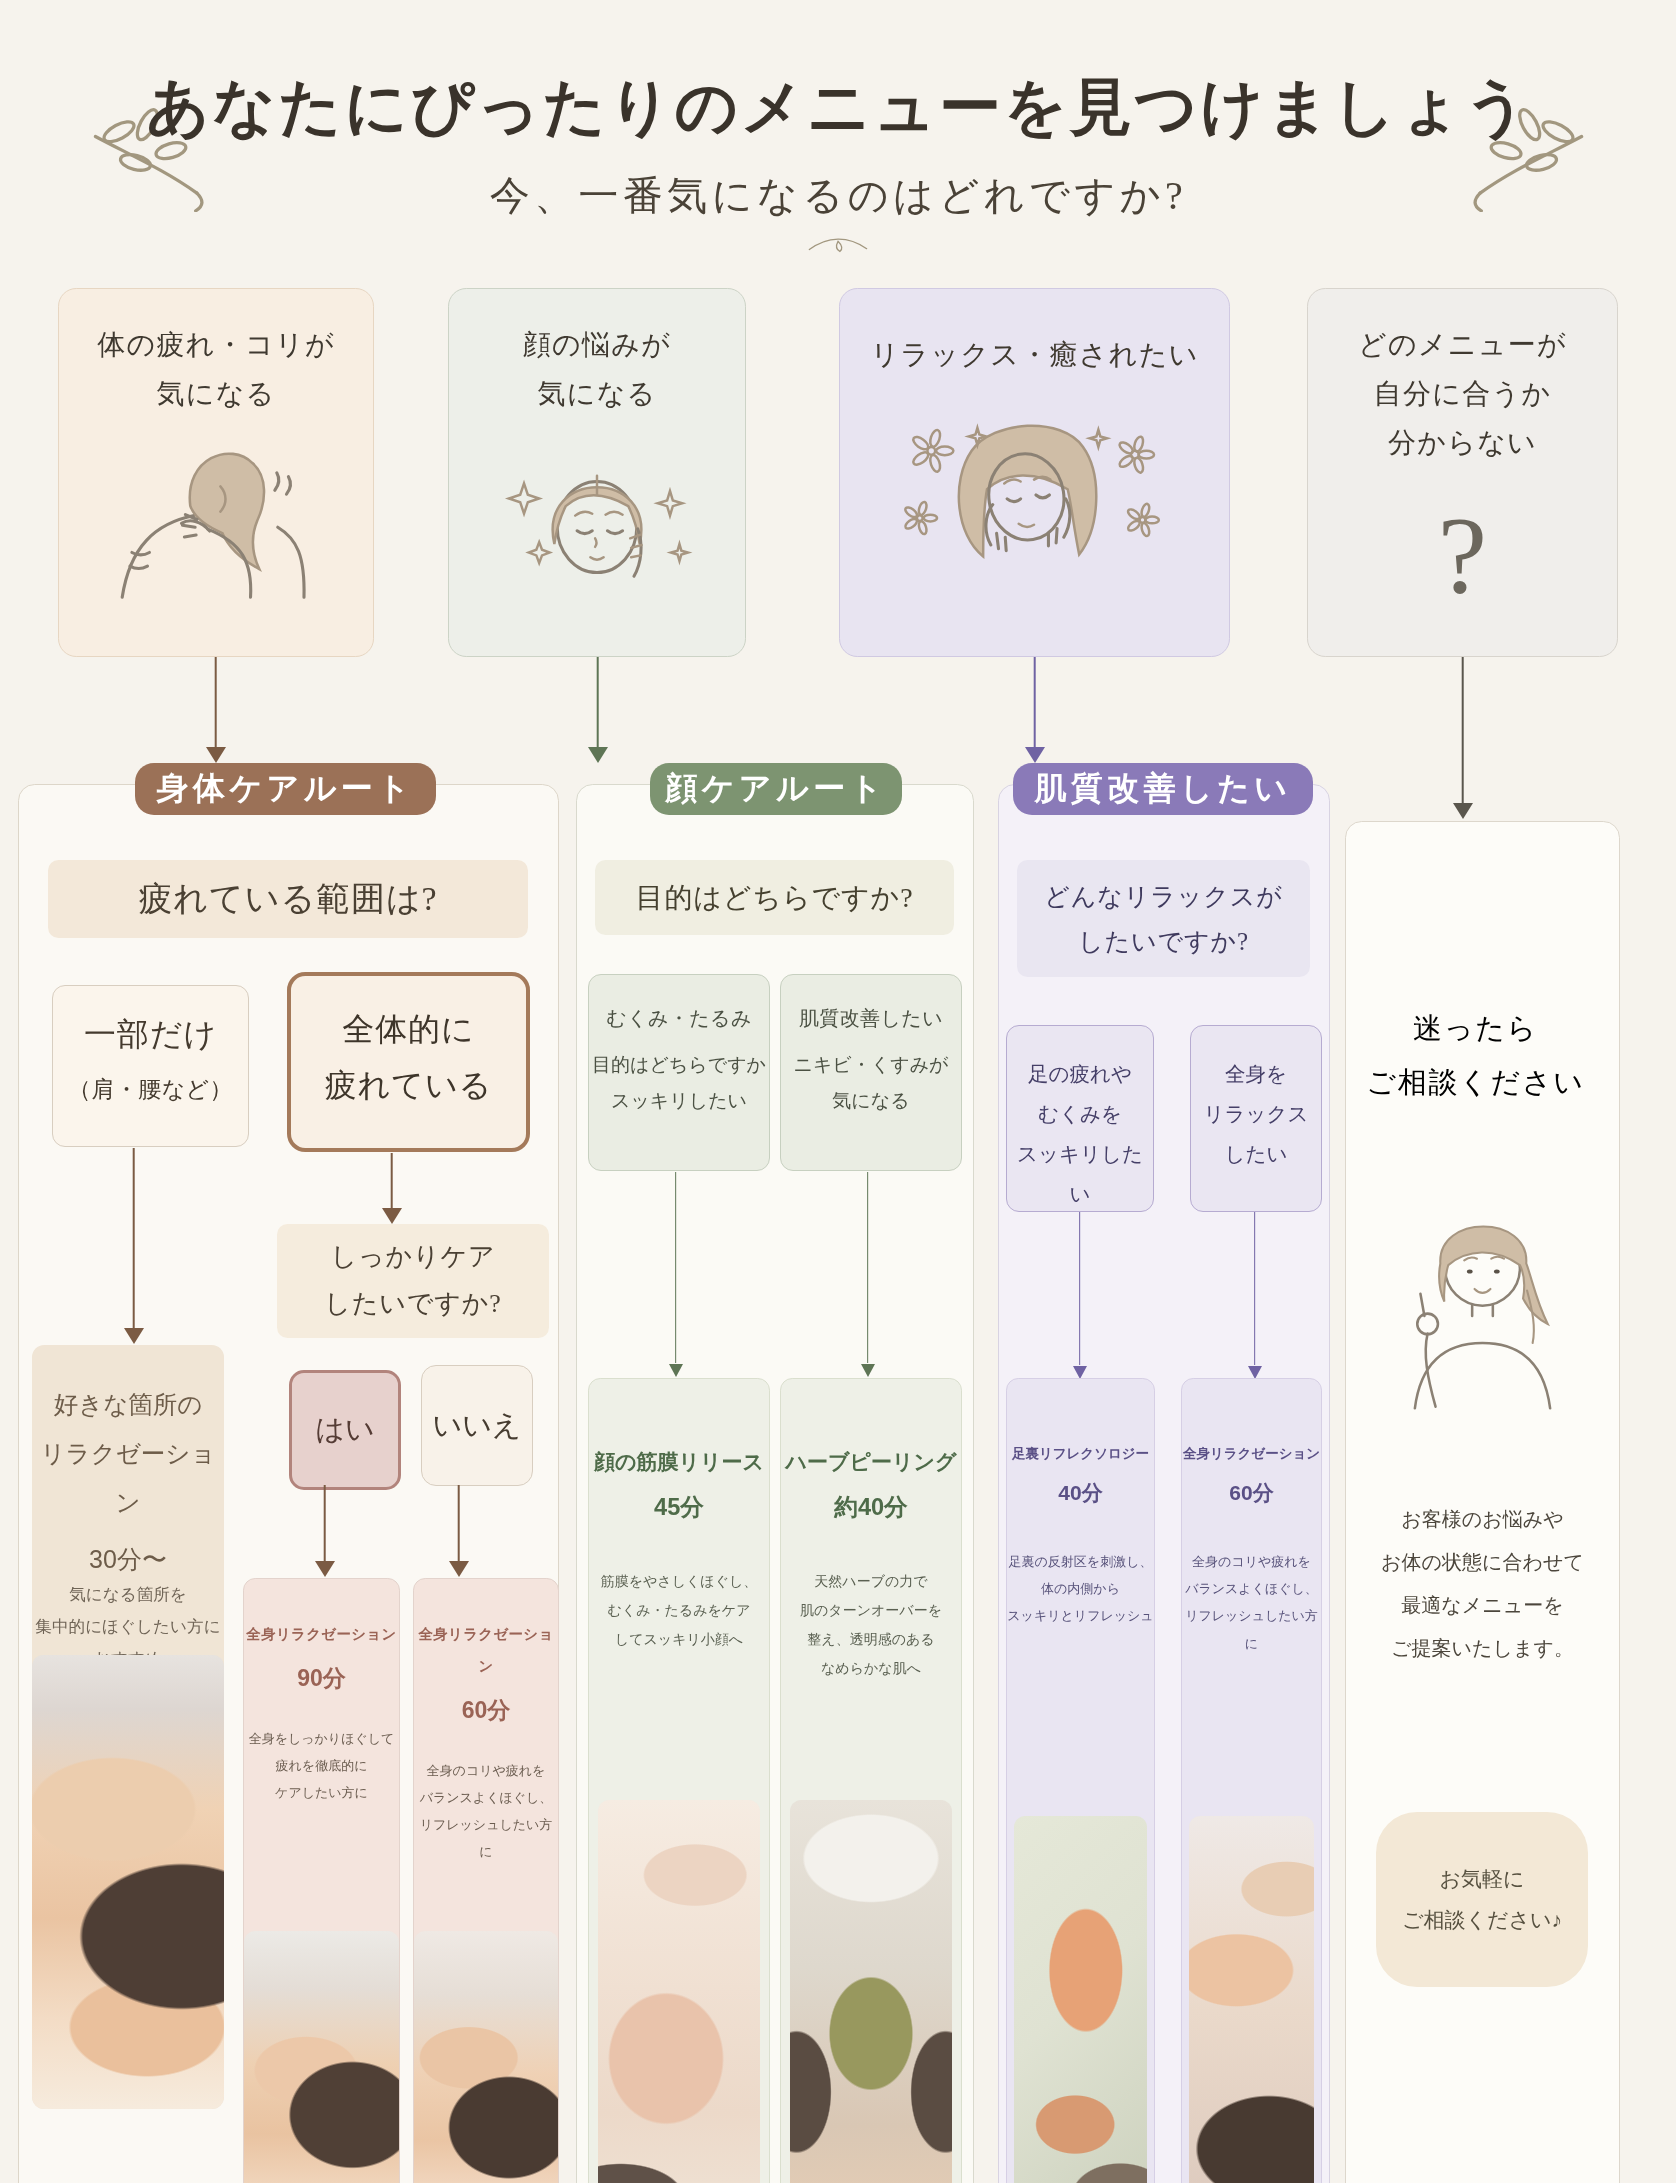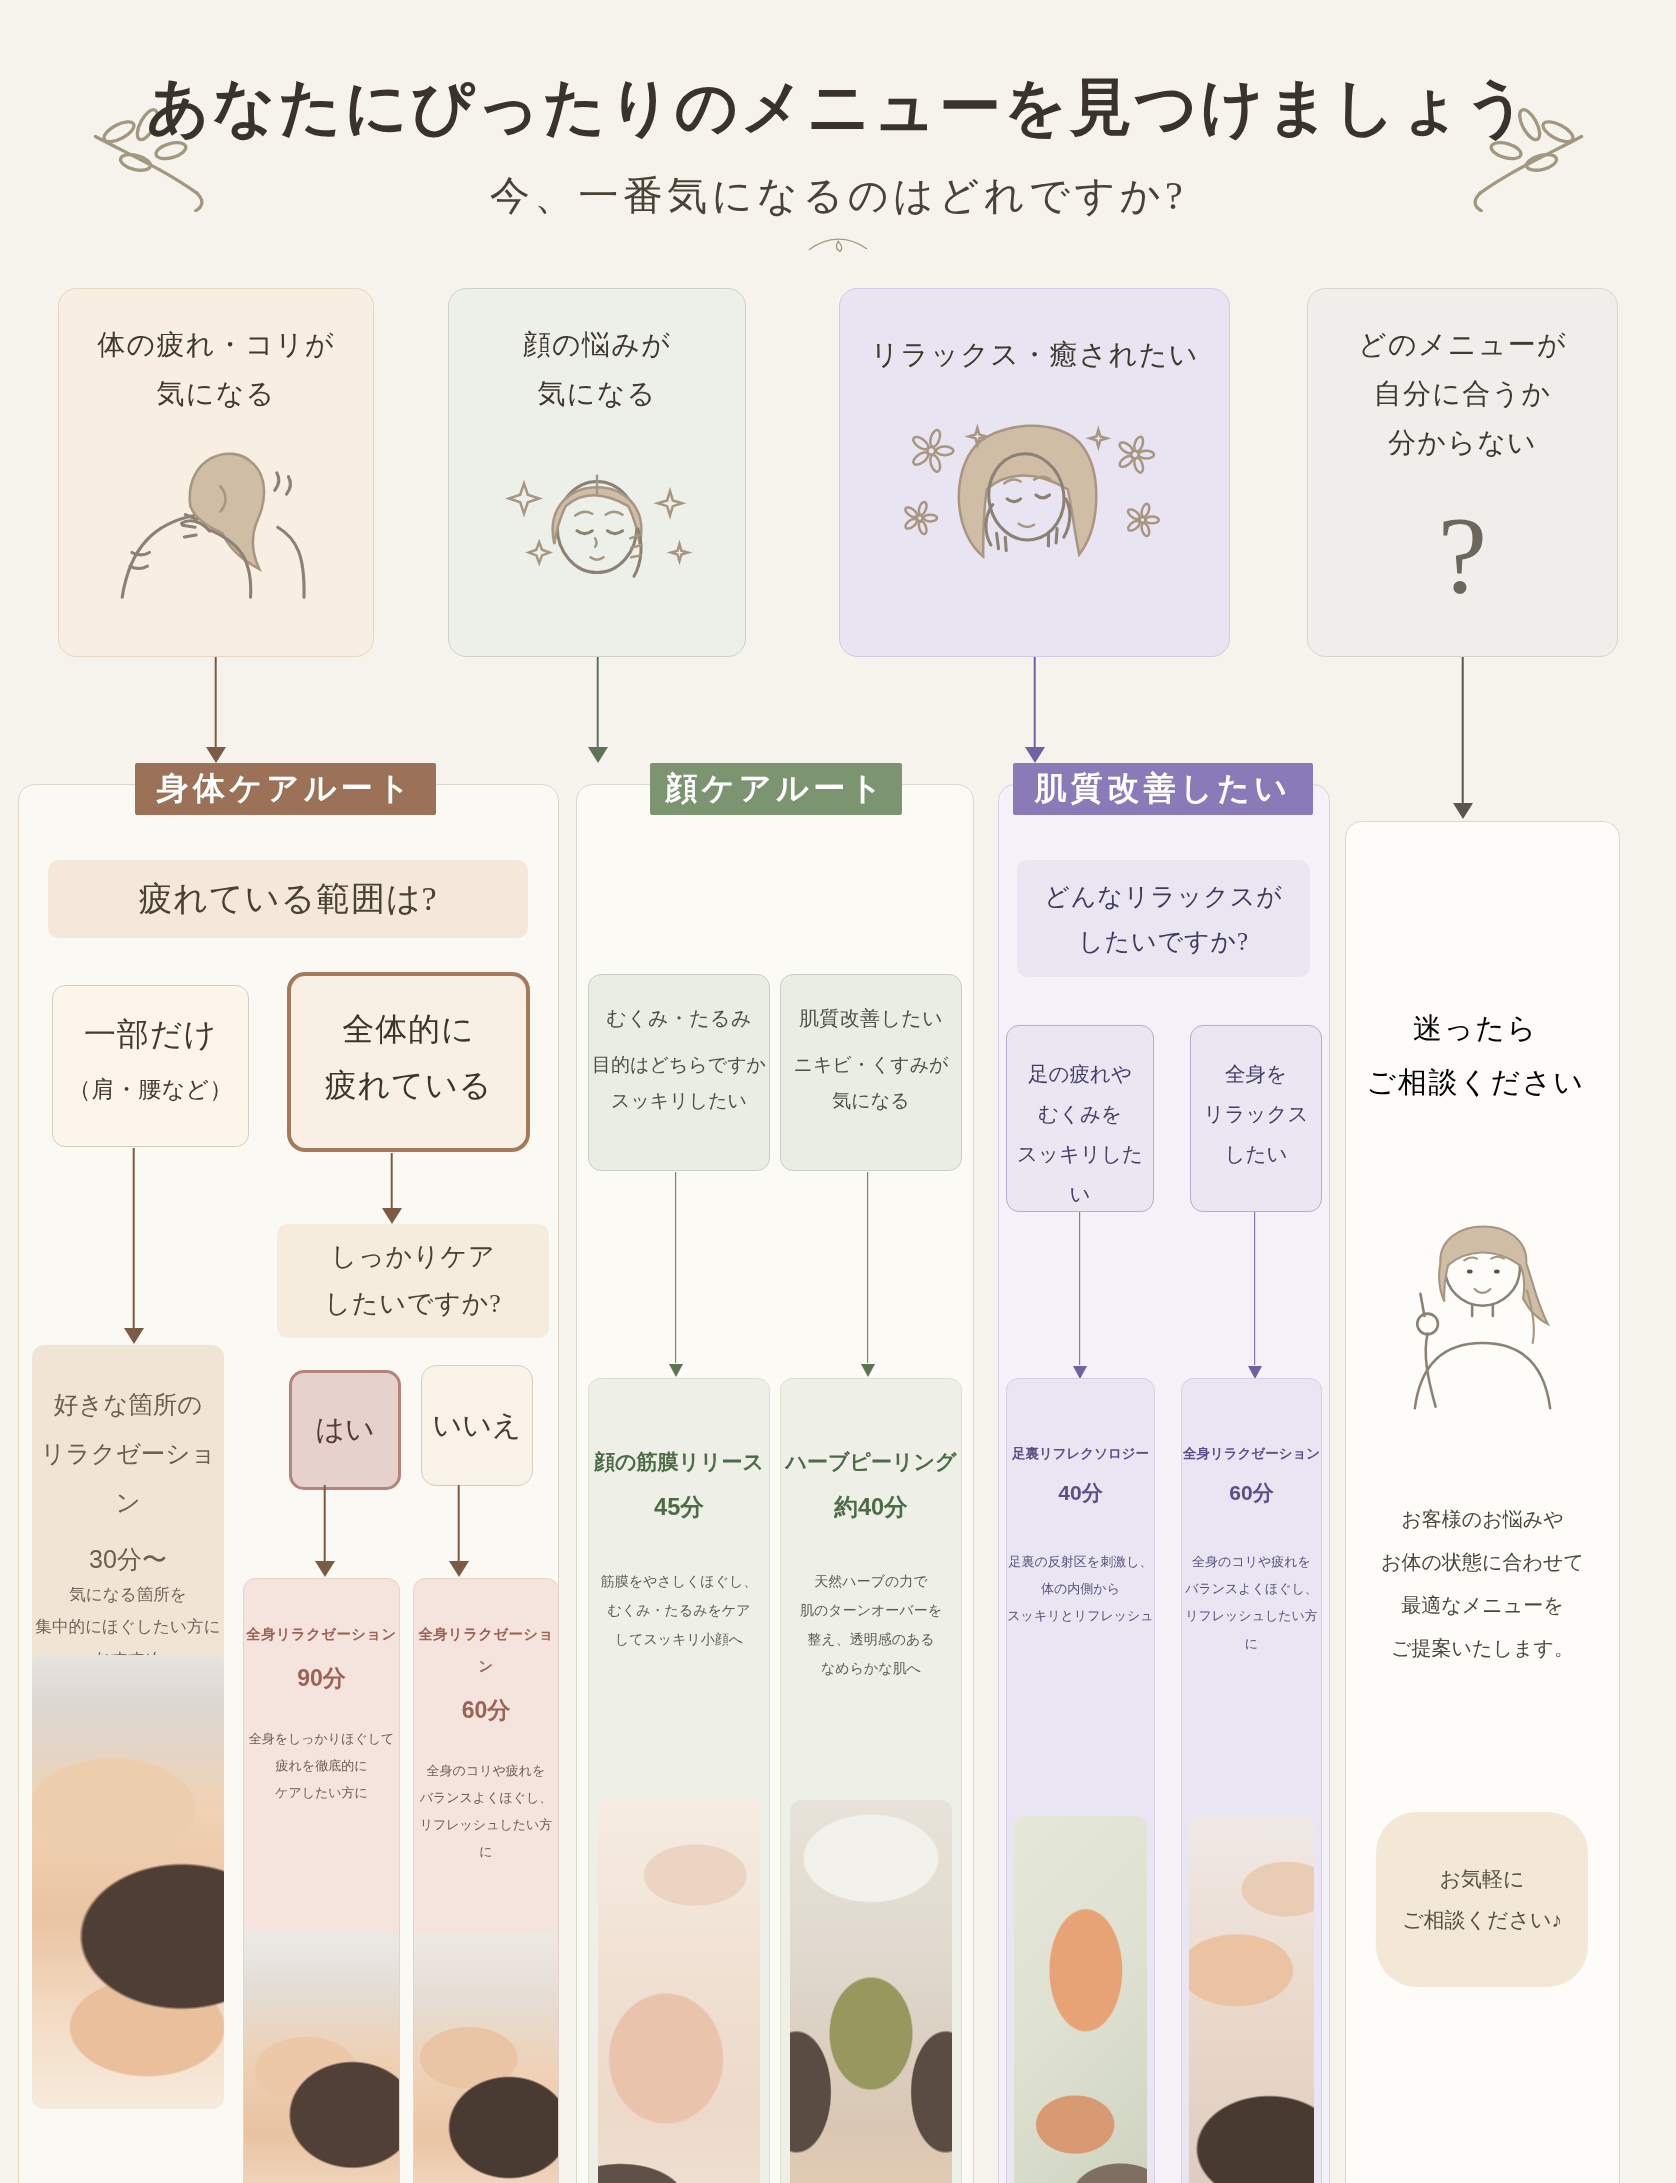--- a/index.html
+++ b/index.html
@@ -48,21 +48,21 @@
   .ar-r1{left:1071px;top:1212px;width:17.5px;height:167px;color:#6f62a3;}
   .ar-r2{left:1246px;top:1212px;width:17.5px;height:167px;color:#6f62a3;}
 
   
   .rcol{top:784px;height:1467px;border-radius:16.6px;box-sizing:border-box;}
   .col1{left:17.5px;width:541px;background:#fbf9f4;border:1.3px solid #ddd6c9;}
   .col2{left:576px;width:398px;background:#fbfaf5;border:1.3px solid #d9d9cd;}
   .col3{left:998px;width:332px;background:#f4f1f8;border:1.3px solid #d8d3e2;}
   .col4{left:1345px;top:821px;width:275px;height:1430px;background:#fdfcf8;border:1.3px solid #ddd7cc;border-radius:16.6px;box-sizing:border-box;}
 
-  .rhead{top:763px;height:52px;border-radius:2px;color:#fff;font-size:32px;font-weight:700;
+  .rhead{top:763px;height:52px;border-radius:19px;color:#fff;font-size:32px;font-weight:700;
          letter-spacing:4.4px;display:flex;align-items:center;justify-content:center;z-index:5;}
   .rh1{left:135px;width:301px;background:#9b7157;}
   .rh2{left:650px;width:252px;background:#7d9471;}
   .rh3{left:1013px;width:300px;background:#8a7ab8;}
 
   
   .qbox{border-radius:10.5px;box-sizing:border-box;display:flex;align-items:center;justify-content:center;
         text-align:center;letter-spacing:0.9px;}
   .bbox{border-radius:13px;box-sizing:border-box;text-align:center;}
   .rescard{border-radius:12.2px;box-sizing:border-box;text-align:center;overflow:hidden;}
@@ -355,20 +355,21 @@
   </div>
   <div class="abs rescard c1-r60">
     <div class="nm ml">全身リラクゼーション</div>
     <div class="du">60分</div>
     <div class="ds ml">全身のコリや疲れを
 バランスよくほぐし、
 リフレッシュしたい方に</div>
     <div class="photo ph-60"></div>
   </div>
 
+  <div class="abs qbox c2-q serif">目的はどちらですか?</div>
   <div class="abs bbox c2-brA">
     <div class="h">むくみ・たるみ</div>
     <div class="b ml">目的はどちらですか
 スッキリしたい</div>
   </div>
   <div class="abs bbox c2-brB">
     <div class="h">肌質改善したい</div>
     <div class="b ml">ニキビ・くすみが
 気になる</div>
   </div>

